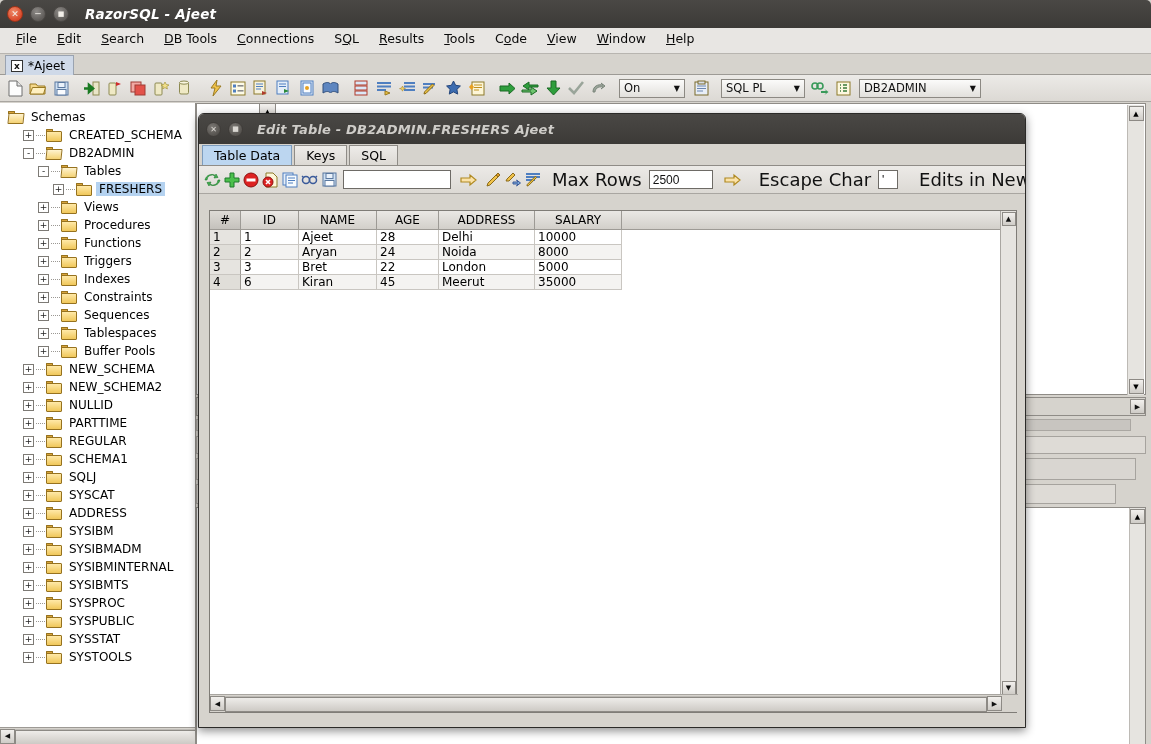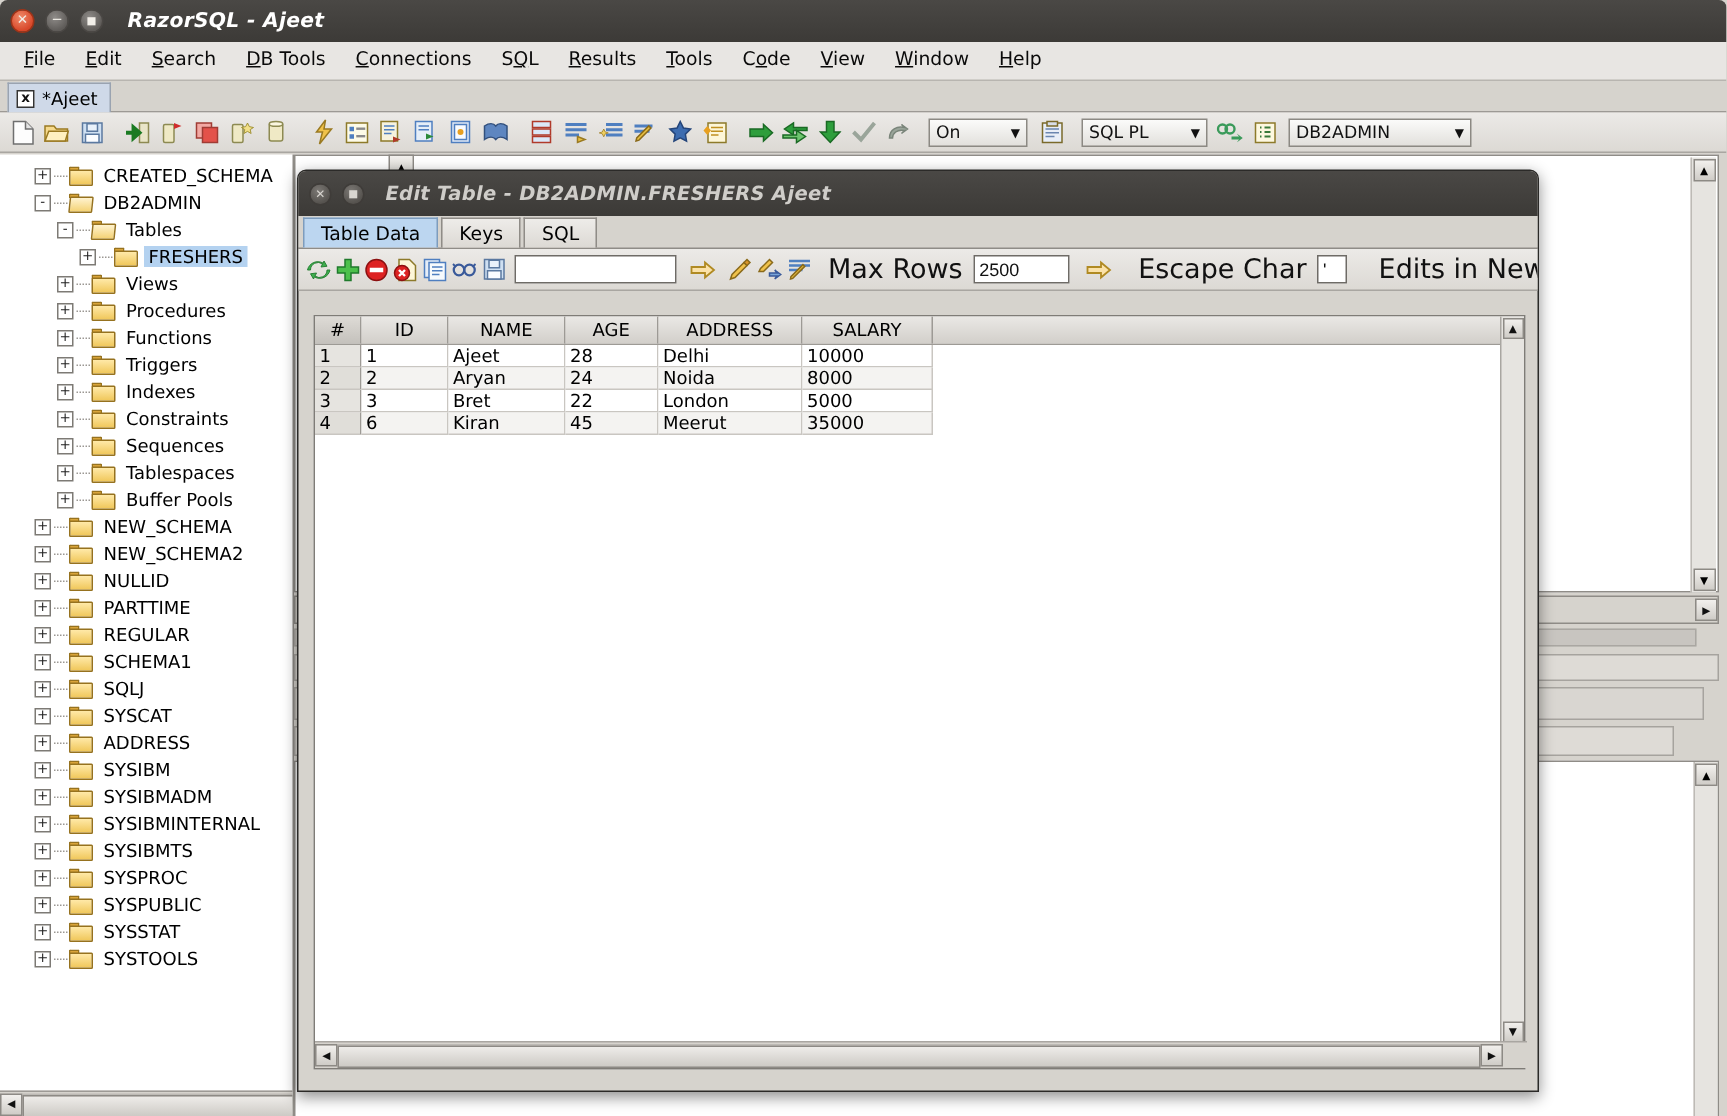--- a/index.html
+++ b/index.html
@@ -461,20 +461,28 @@
     <div class="ed-panel4"></div>
     <div class="ed-white2">
       <div style="position:absolute;right:0;top:0;width:16px;height:238px;background:#e6e4e0;border-left:1px solid #bdbab5">
         <div style="width:15px;height:15px;margin:1px auto;background:linear-gradient(to bottom,#f2f0ed,#cfccc7);border:1px solid #8d8a85;display:flex;align-items:center;justify-content:center;font-size:7px">▲</div>
       </div>
     </div>
   </div>
 
   <div class="treepanel">
     <div class="tree" id="tree-container">
+        <div class="trow">
+          <div style="width: 8px; flex: 0 0 auto;"></div>
+          <div class="fold open">
+            <i class="tab"></i>
+            <i class="body"></i>
+          </div>
+          <span class="lbl">Schemas</span>
+        </div>
         <div class="trow">
           <div style="width: 23px; flex: 0 0 auto;"></div>
           <div class="handle">+</div>
           <div class="dots"></div>
           <div class="fold">
             <i class="tab"></i>
             <i class="body"></i>
           </div>
           <span class="lbl">CREATED_SCHEMA</span>
         </div>

